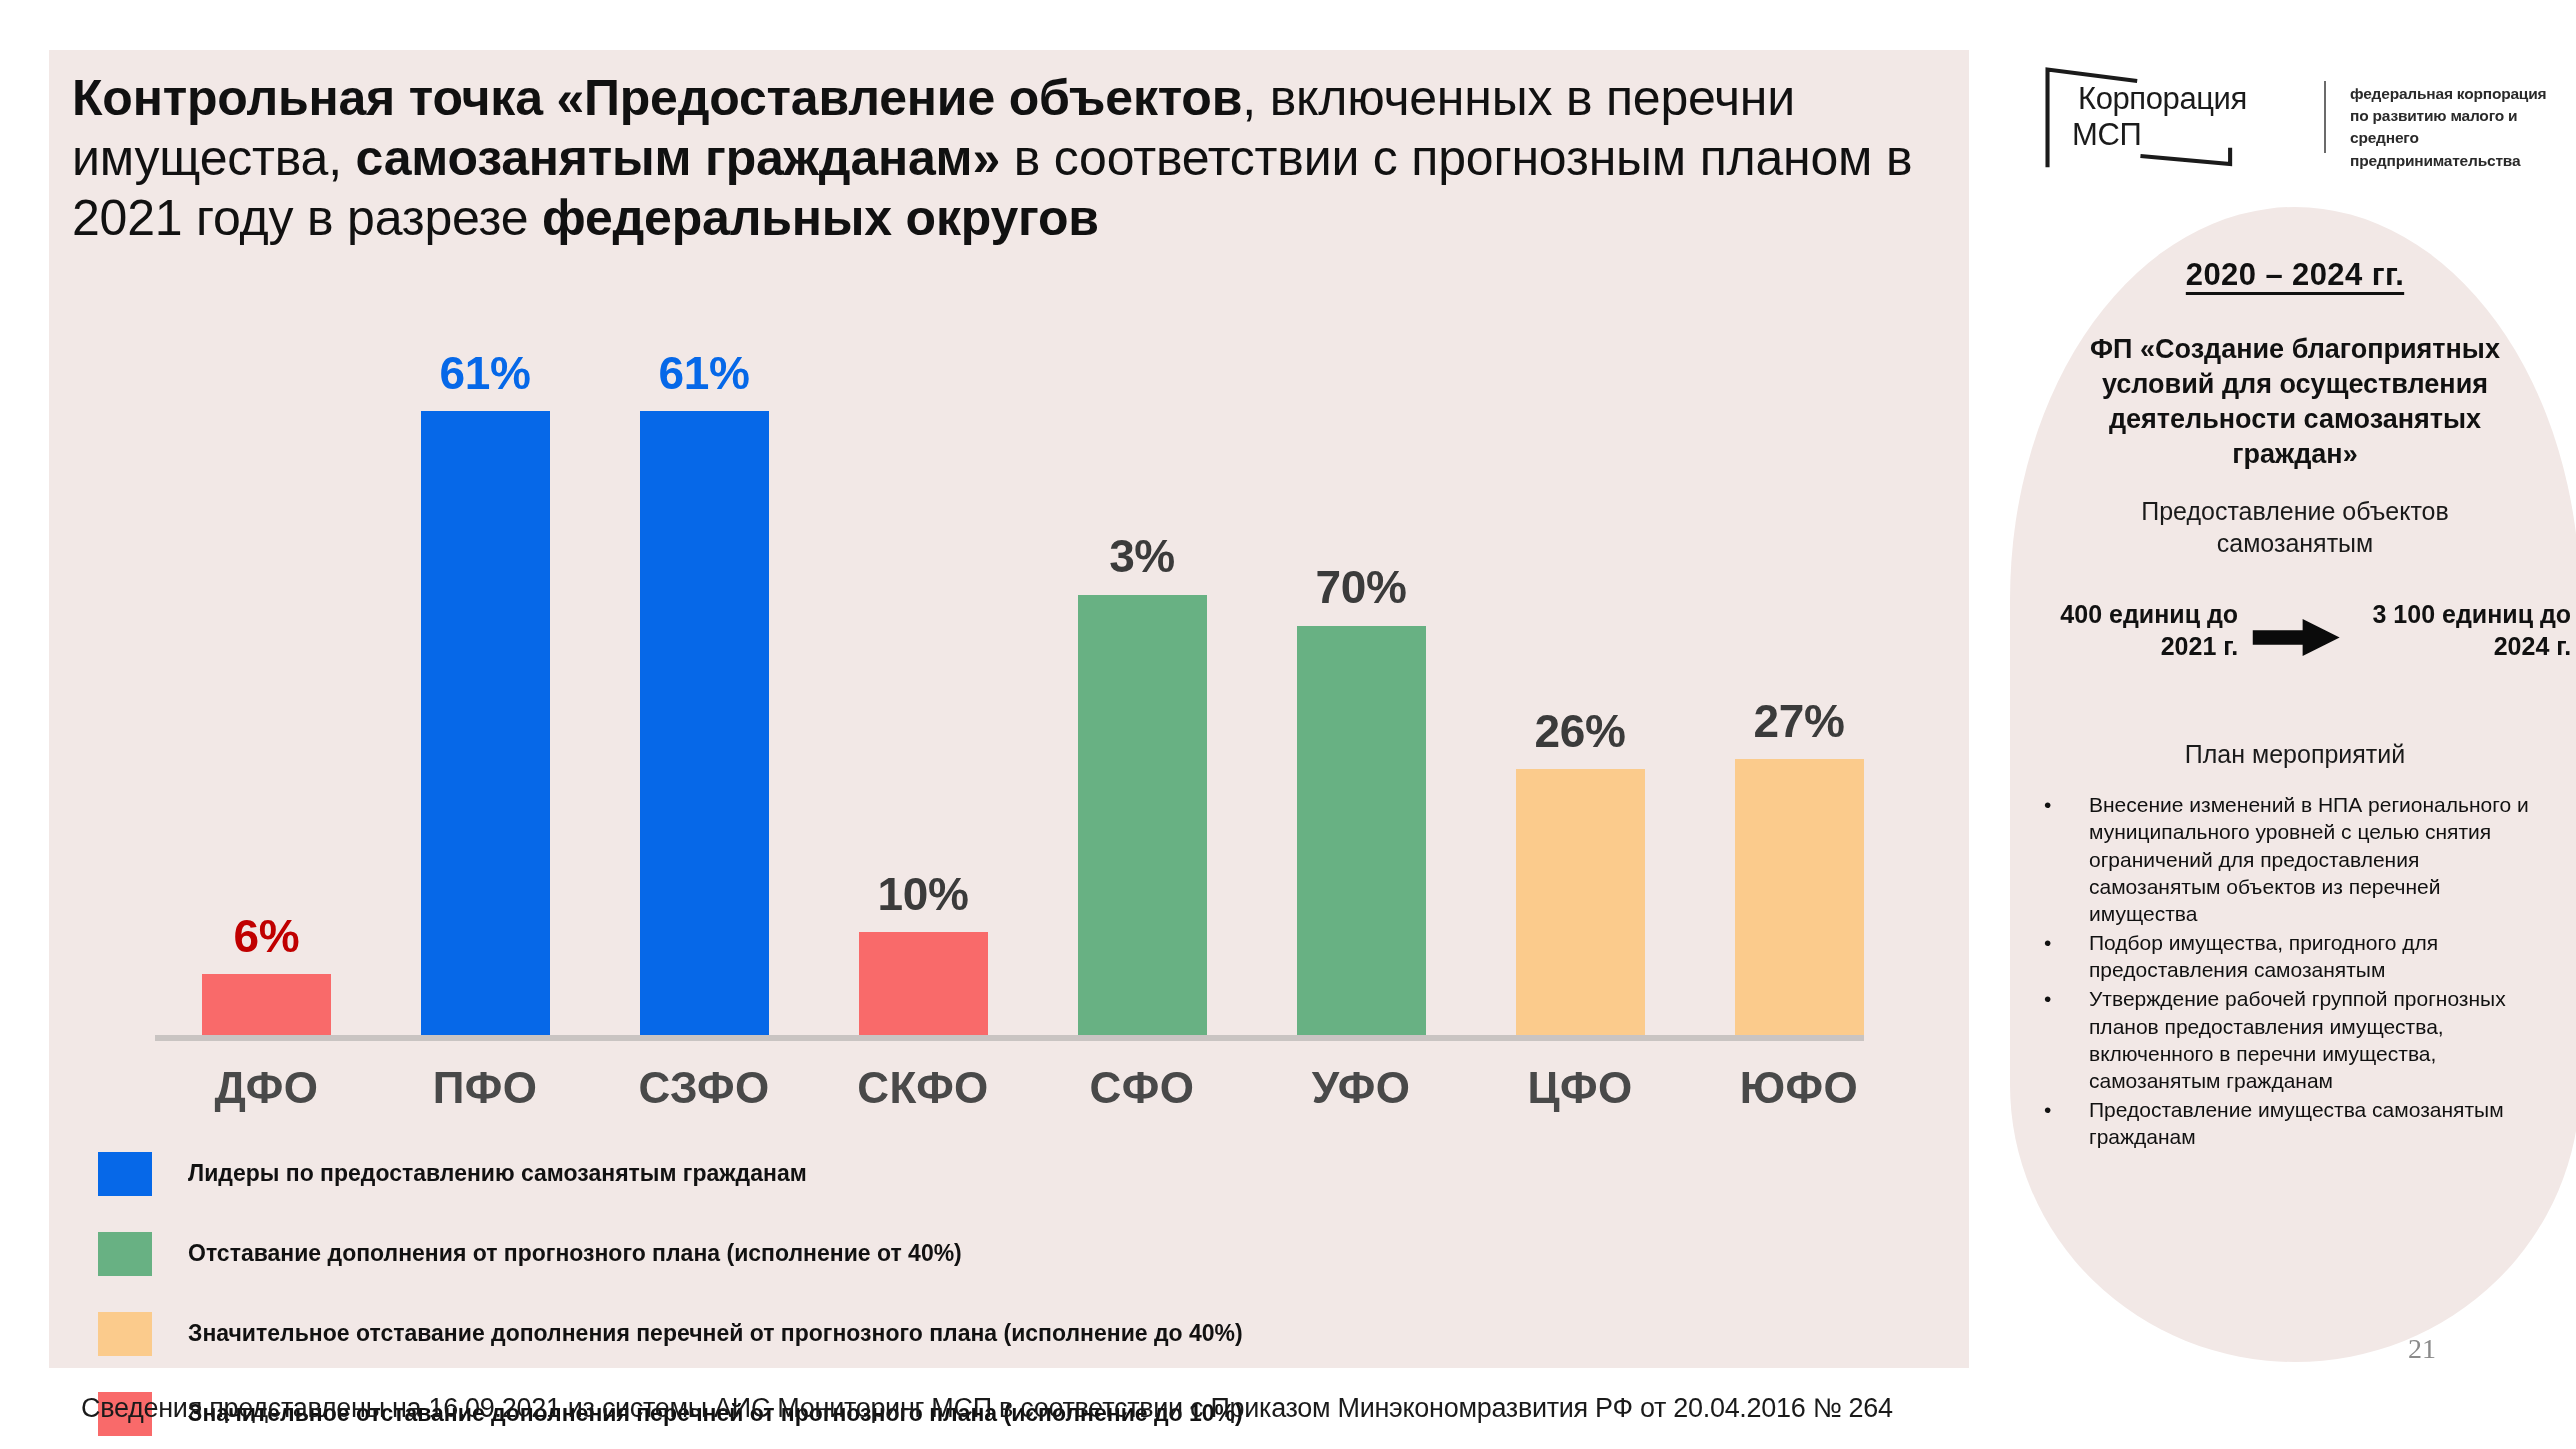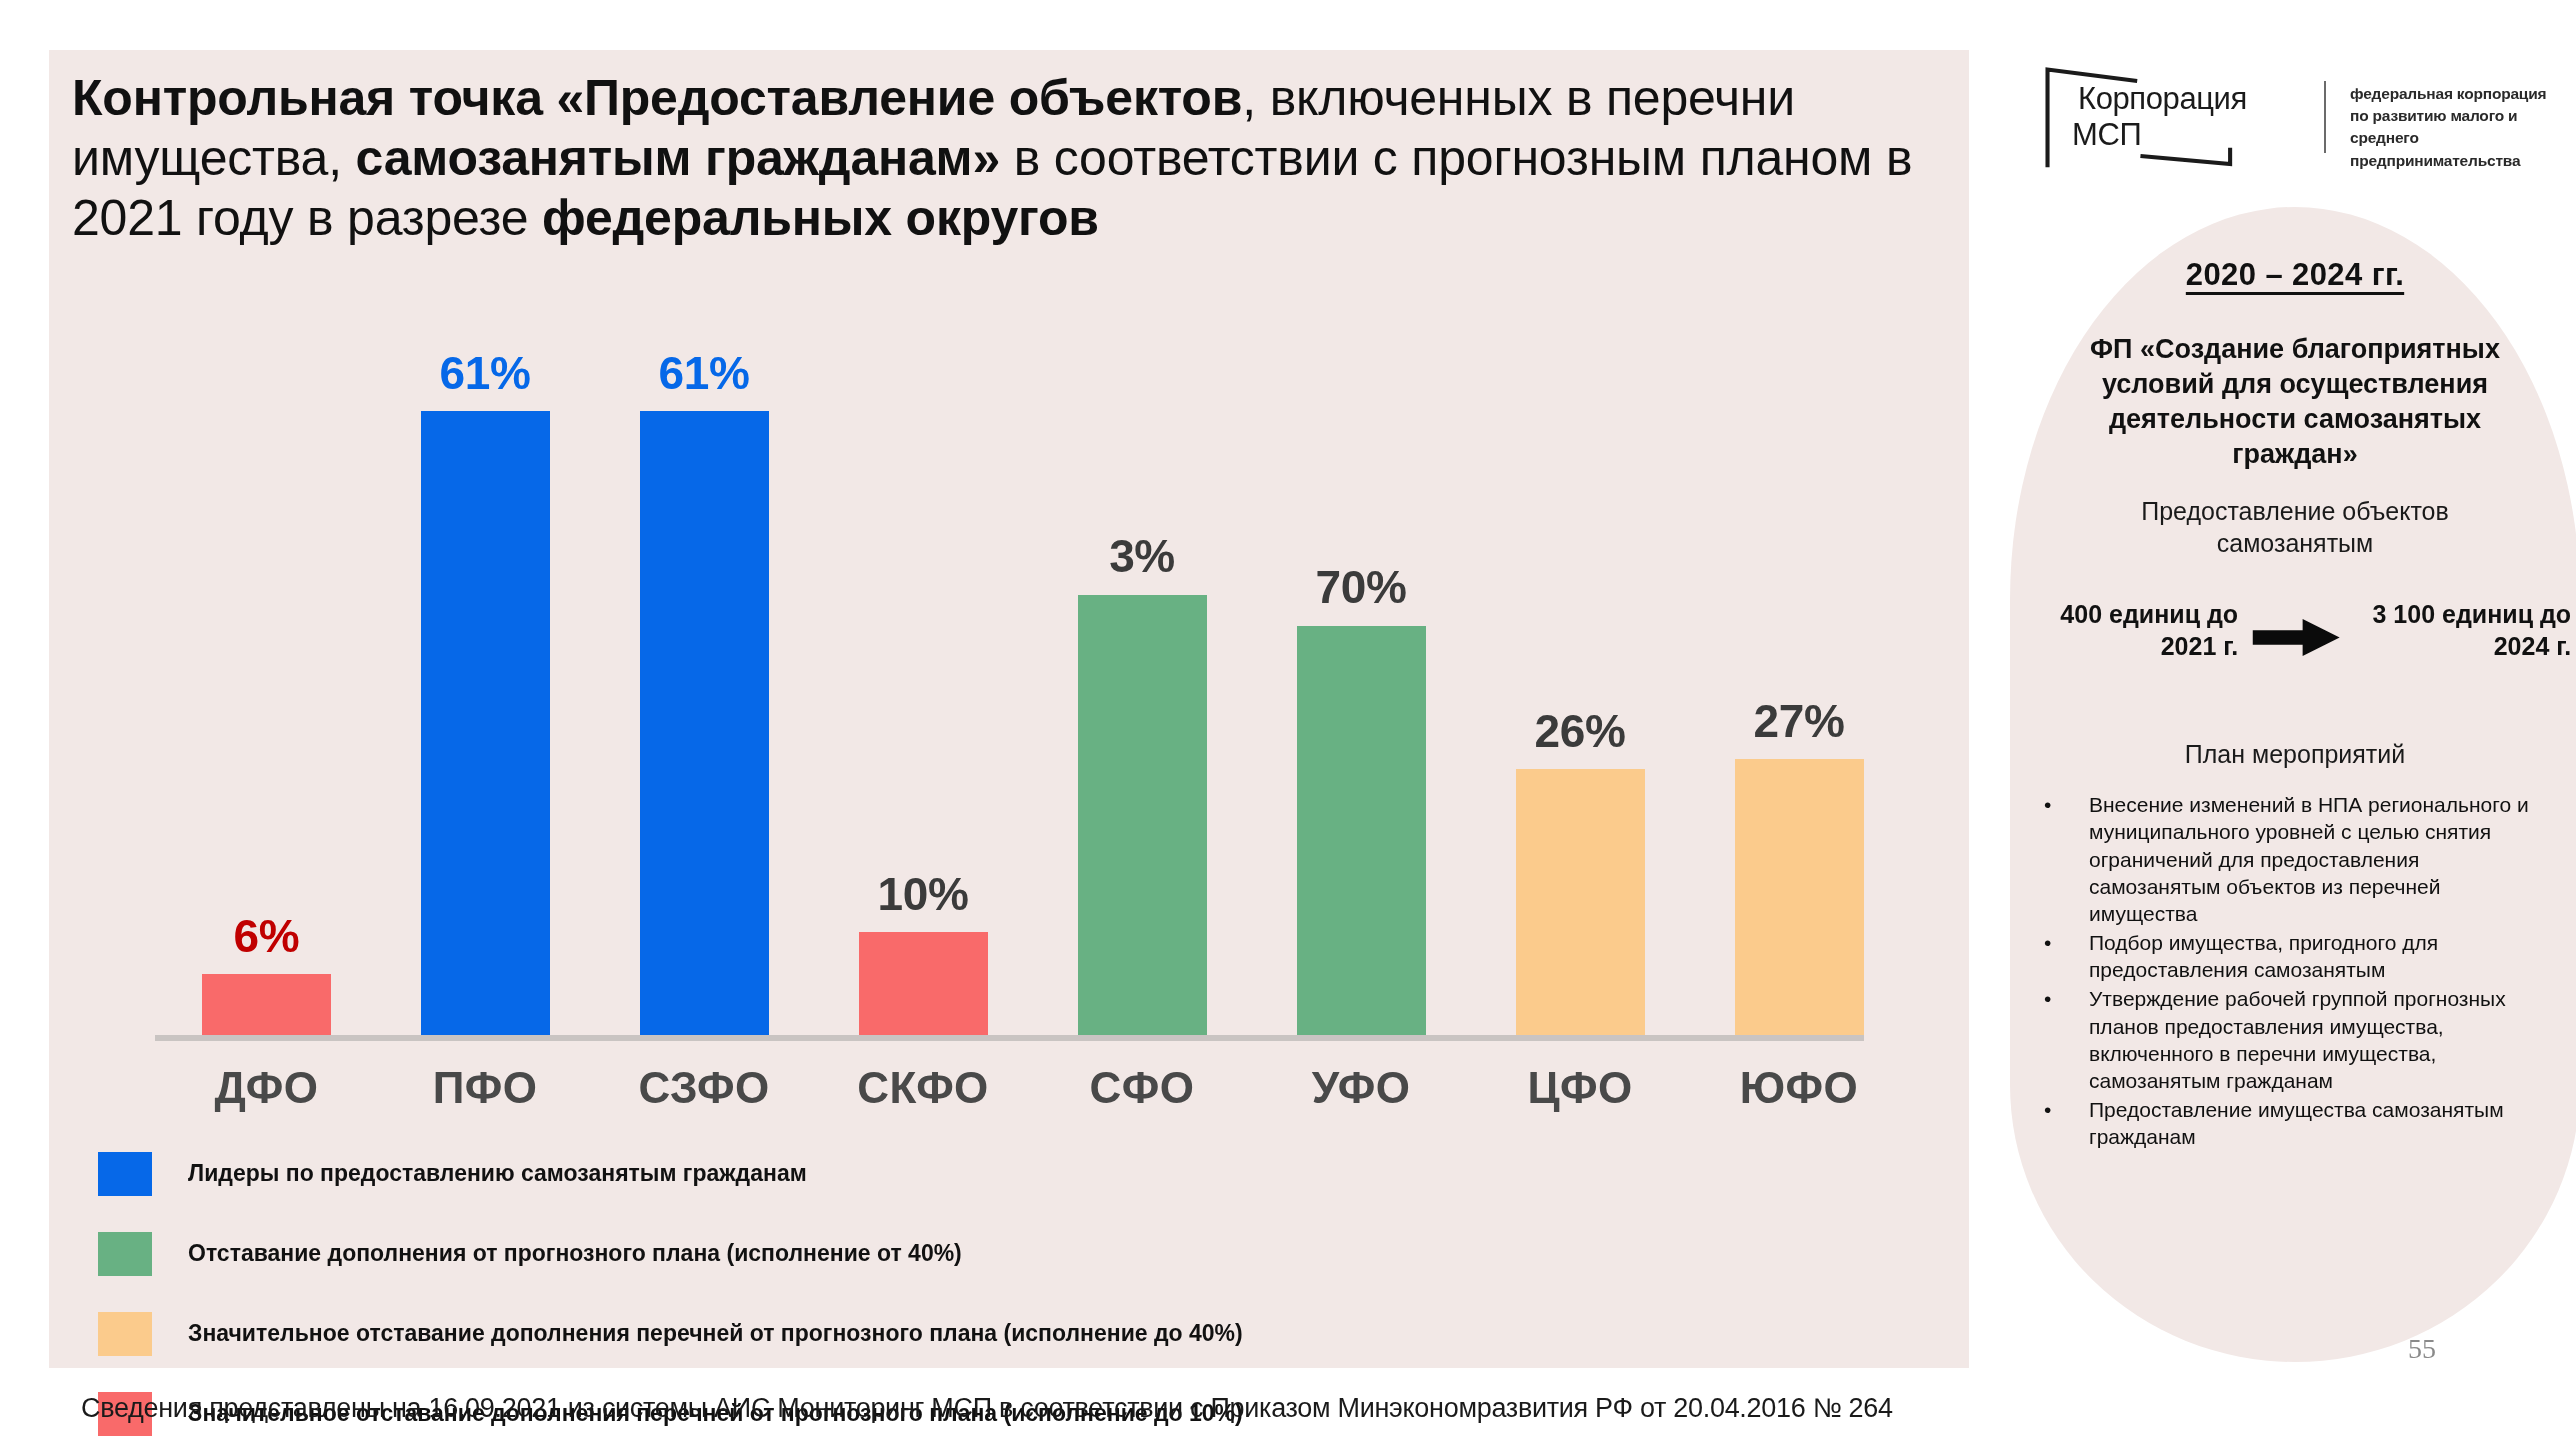--- a/index.html
+++ b/index.html
@@ -291,16 +291,16 @@
           <div class="bullet-text">Утверждение рабочей группой прогнозных планов предоставления имущества, включенного в перечни имущества, самозанятым гражданам</div>
         </div>
         <div class="bullet">
           <div class="bullet-dot">•</div>
           <div class="bullet-text">Предоставление имущества самозанятым гражданам</div>
         </div>
       </div>
   </div>
 </div>
 
-<div id="page-num">55</div>
+<div id="page-num">21</div>
 
 <div id="footer">Сведения представлены на 16.09.2021 из системы АИС Мониторинг МСП в соответствии с Приказом Минэкономразвития РФ от 20.04.2016 № 264</div>
 
 
 </body></html>

